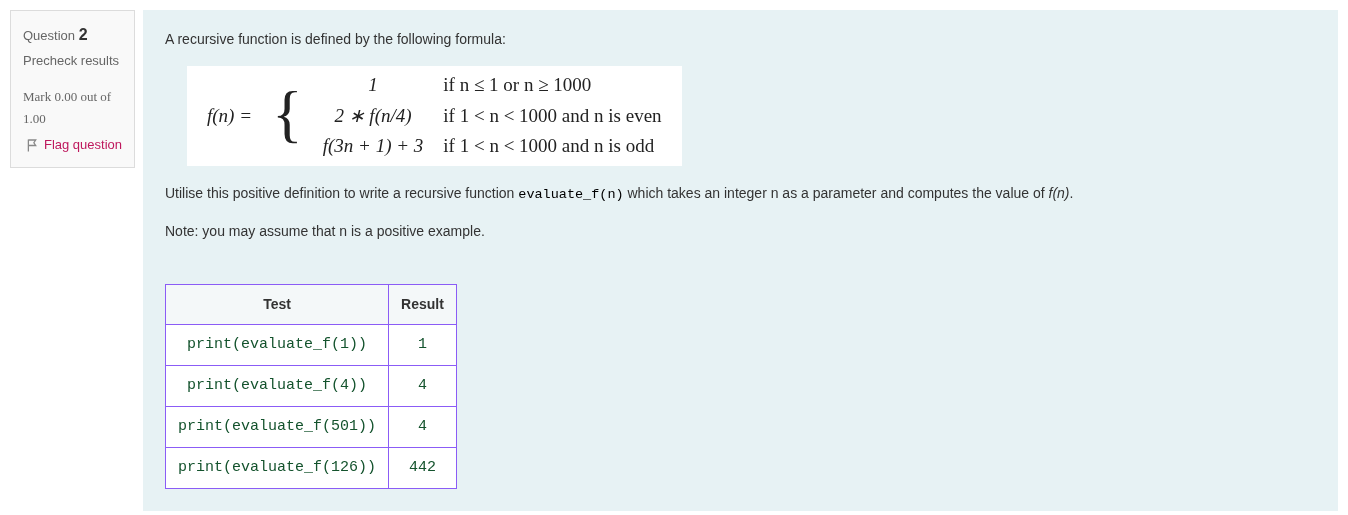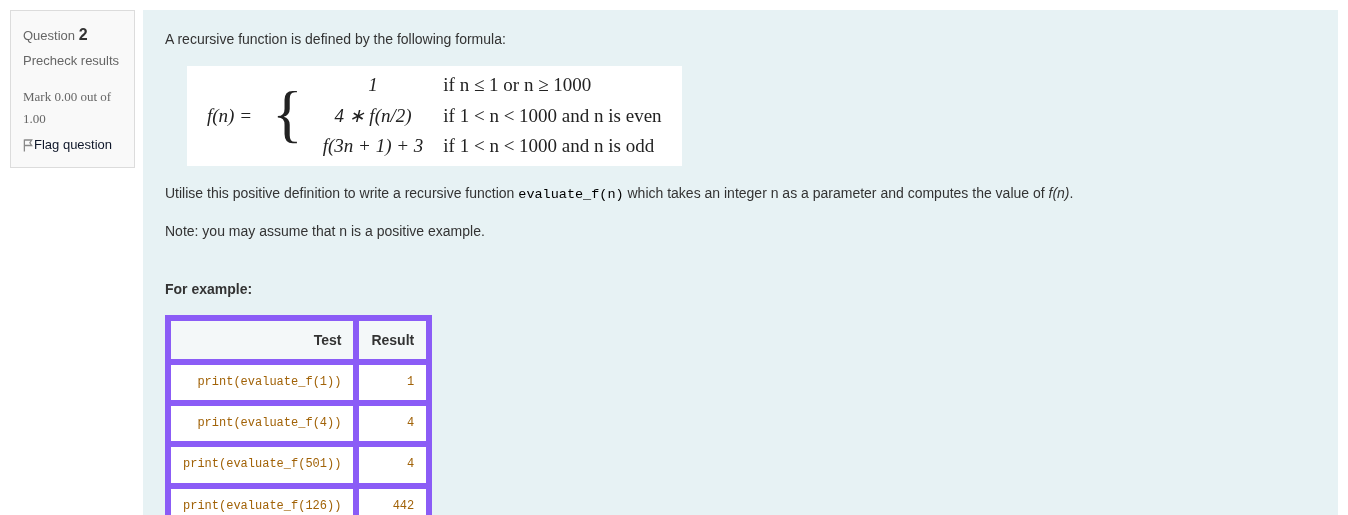--- a/index.html
+++ b/index.html
@@ -24,24 +24,26 @@
     color: #666;
     line-height: 1.7;
   }
   .info-panel .qno { margin-bottom: 2px; }
   .info-panel .qno b { color: #333; font-size: 16px; font-weight: 600; }
   .info-panel .precheck { margin-bottom: 14px; }
   .info-panel .mark { margin-bottom: 2px; font-family: Liberation Serif, serif; }
   .flag-link {
     display: flex;
     align-items: center;
-    color: #0f172a;
+    gap: 6px;
+    color: #be185d;
     cursor: pointer;
     font-size: 13px;
     margin-top: 4px;
+    justify-content: flex-end;
   }
   .flag-link svg { width: 11px; height: 13px; fill: none; stroke: #888; stroke-width: 1.4; }
   .content-panel {
     flex: 1;
     margin: 10px 10px 0 8px;
     background: #e7f2f4;
     padding: 18px 22px 22px 22px;
     color: #333;
     line-height: 1.6;
   }
@@ -73,35 +75,35 @@
     color: #000000;
   }
   .italic { font-style: italic; }
   .bold { font-weight: 700; }
   .example-table {
     border-collapse: collapse;
     background: #fff;
     margin-top: 6px;
   }
   .example-table th, .example-table td {
-    border: 6px solid #8b5cf6;
+    border: 1px solid #8b5cf6;
     padding: 8px 12px;
-    text-align: right;
+    text-align: center;
     vertical-align: top;
   }
   .example-table th {
     background: #f4f8f9;
     font-weight: 700;
     color: #333;
   }
   .example-table td.test-col,
   .example-table td.result-col {
     font-family: Consolas, "Courier New", monospace;
-    font-size: 12px;
-    color: #a16207;
+    font-size: 15px;
+    color: #14532d;
     white-space: pre;
   }
 </style>
 </head>
 <body>
 
 <div class="info-panel">
   <div class="qno">
     <span>Question</span>
     <b>2</b>
@@ -122,39 +124,38 @@
   <div class="formula">
     <table>
       <tbody>
           <tr>
         <td rowspan="3"><span class="italic">f(n) =</span></td>
         <td rowspan="3" class="brace">{</td>
         <td class="col-val italic">1</td>
         <td class="col-cond"><span>if n ≤ 1 or n ≥ 1000</span></td>
       </tr>
       <tr>
-        <td class="col-val italic">4 ∗ f(n/2)</td>
+        <td class="col-val italic">2 ∗ f(n/4)</td>
         <td class="col-cond"><span>if 1 &lt; n &lt; 1000 and n is even</span></td>
       </tr>
       <tr>
         <td class="col-val italic">f(3n + 1) + 3</td>
         <td class="col-cond"><span>if 1 &lt; n &lt; 1000 and n is odd</span></td>
       </tr>
     </tbody>
       </table>
   </div>
 
   <p>
     <span>Utilise this positive definition to write a recursive function </span><span class="code-token">evaluate_f(n)</span><span> which takes an integer n as a parameter and computes the value of </span><span class="italic">f(n)</span><span>.</span>
   </p>
 
   <p>Note: you may assume that n is a positive example.</p>
   <br>
 
-  <p class="bold">For example:</p>
 
   <table class="example-table">
     <thead>
       <tr>
         <th>Test</th>
         <th>Result</th>
       </tr>
     </thead>
     <tbody>
       <tr>

